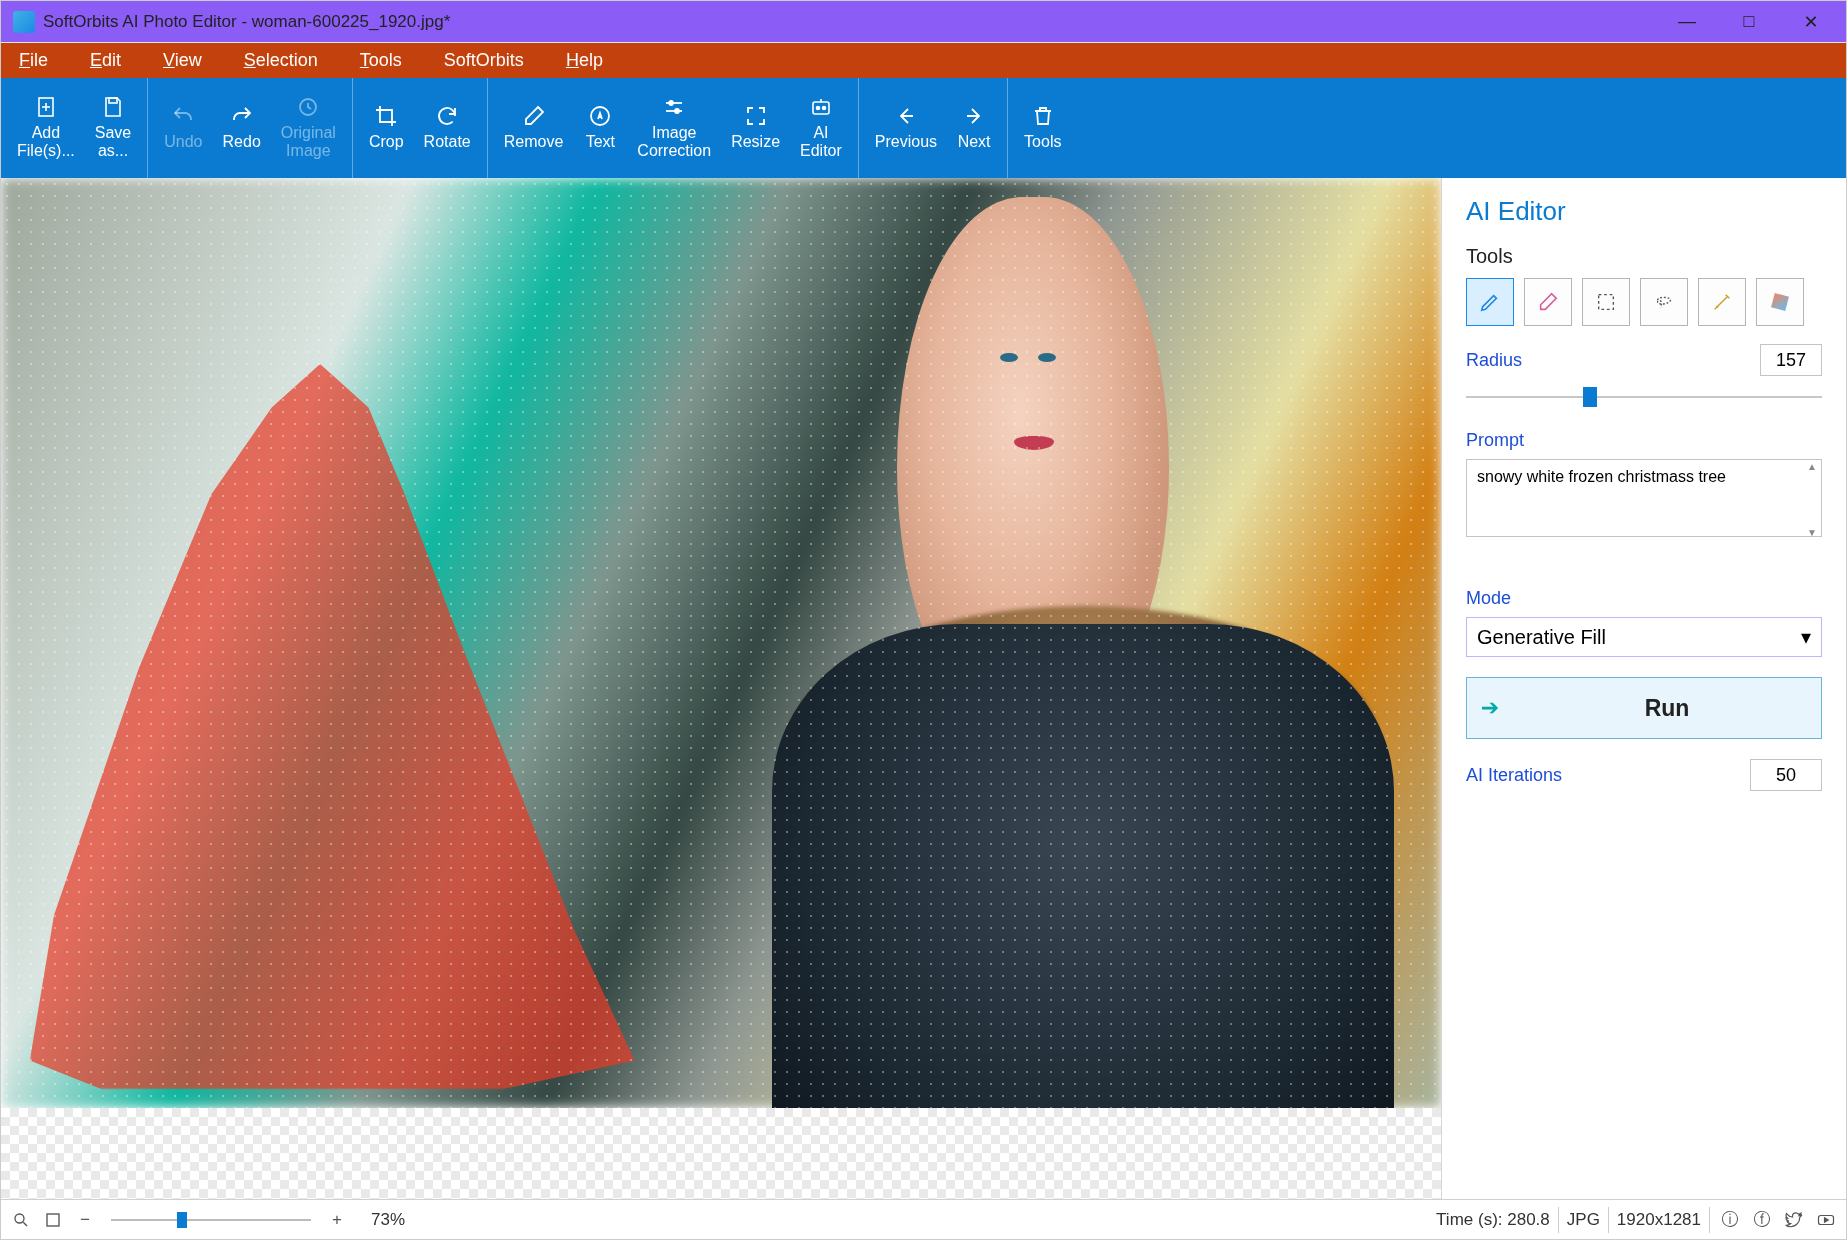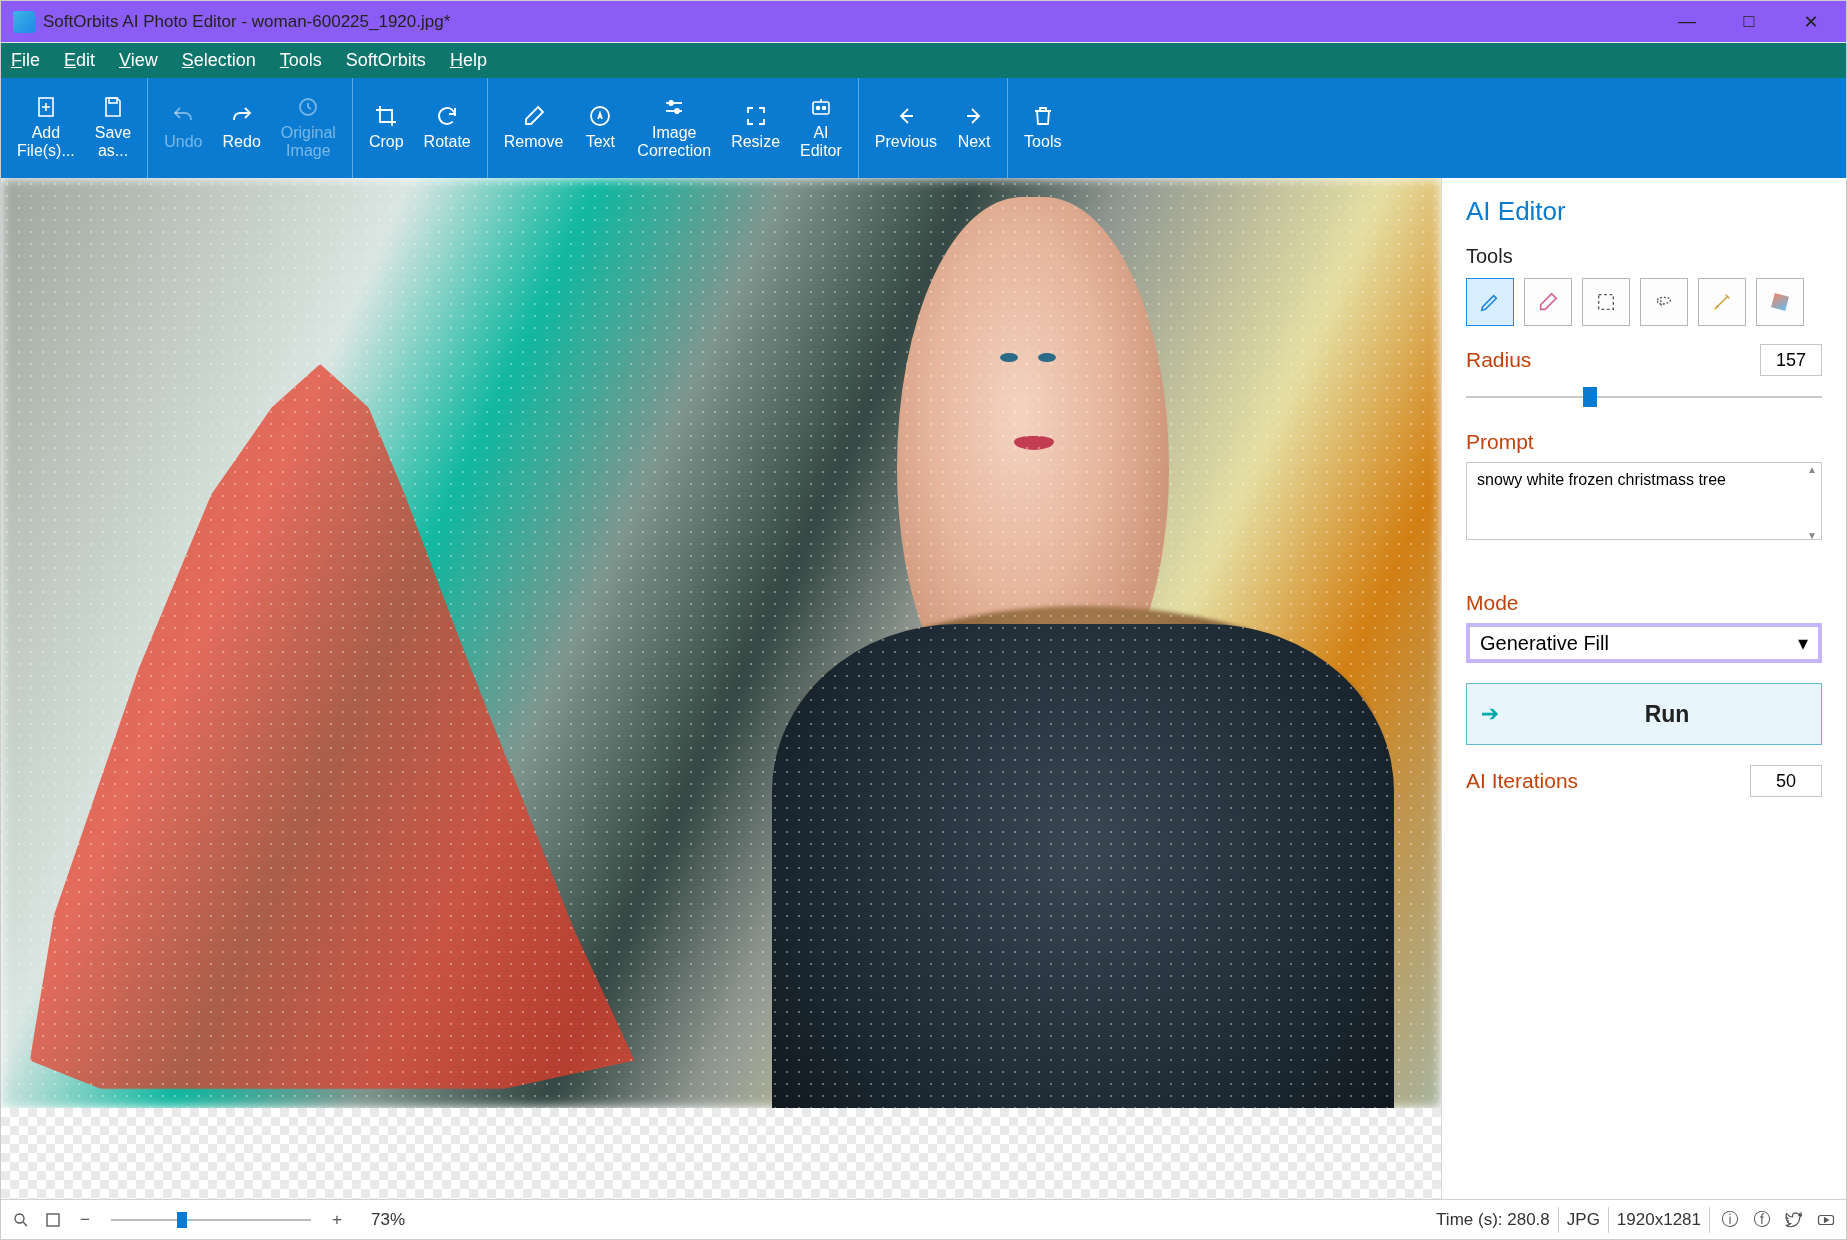--- a/index.html
+++ b/index.html
@@ -6,21 +6,21 @@
 body { width: 1847px; height: 1240px; background: #fff; overflow: hidden; display: flex; flex-direction: column; border: 1px solid #ccc; }
 
 
 .titlebar { height: 42px; background: #8b5cf6; display: flex; align-items: center; padding: 0 4px; border-bottom: 1px solid #e5e5e5; }
 .titlebar .app-icon { width: 22px; height: 22px; margin: 0 8px; background: linear-gradient(135deg,#3cb4e5,#1e88e5); border-radius: 3px; }
 .titlebar .title-text { font-size: 17px; color: #222; flex: 1; }
 .titlebar .win-controls { display: flex; gap: 0; }
 .titlebar .win-btn { width: 62px; height: 42px; display: flex; align-items: center; justify-content: center; font-size: 18px; color: #222; cursor: pointer; }
 
 
-.menubar { height: 35px; background: #0f766e; display: flex; align-items: center; padding: 0 0; gap: 4px; }
+.menubar { height: 35px; background: #c2410c; display: flex; align-items: center; padding: 0 8px; gap: 22px; }
 .menubar .menu-item { padding: 4px 10px; color: #fff; font-size: 18px; cursor: pointer; }
 .menubar .menu-item .ul { text-decoration: underline; }
 
 
 .toolbar { height: 100px; background: #0a7bd1; display: flex; align-items: stretch; }
 .tool-group { display: flex; align-items: stretch; border-right: 1px solid rgba(255,255,255,0.35); padding: 0 6px; }
 .tool-group:last-child { border-right: none; }
 .tool-btn { display: flex; flex-direction: column; align-items: center; justify-content: center; color: #fff; font-size: 16px; padding: 2px 10px 4px 10px; text-align: center; min-width: 54px; cursor: pointer; }
 .tool-btn.disabled { color: rgba(255,255,255,0.45); }
 .tool-btn .ticon { width: 26px; height: 26px; display:flex; align-items:center; justify-content:center; margin-bottom: 4px; }
@@ -49,32 +49,32 @@
 
 .side-panel { width: 405px; border-left: 1px solid #d6d6d6; padding: 18px 24px 0 24px; background: #ffffff; overflow-y: auto; }
 .side-panel h2 { color: #0a7bd1; font-weight: 400; font-size: 26px; margin-bottom: 18px; }
 .side-panel h3 { font-weight: 400; font-size: 20px; color: #222; margin-bottom: 10px; }
 .tool-row { display: flex; gap: 10px; margin-bottom: 18px; }
 .tool-icon-btn { width: 48px; height: 48px; border: 1px solid #b5b5b5; background: #fdfdfd; display:flex; align-items:center; justify-content:center; cursor:pointer; }
 .tool-icon-btn.selected { background: #d9efff; border-color: #1e88e5; }
 
 .field { margin-bottom: 20px; }
 .field-label-row { display: flex; justify-content: space-between; align-items: center; }
-.field-label { font-size: 21px; color: #c2410c; }
+.field-label { font-size: 18px; color: #1d4ed8; }
 .num-box { width: 62px; height: 32px; border: 1px solid #c4c4c4; text-align: center; font-size: 18px; line-height: 30px; }
 .slider { width: 100%; height: 26px; position: relative; margin-top: 8px; }
 .slider-track { position:absolute; left:0; right:0; top:12px; height:2px; background:#c8c8c8; }
 .slider-thumb { position:absolute; top:3px; width:14px; height:20px; background:#0a7bd1; }
 
 .prompt-box { width: 100%; height: 78px; border: 1px solid #c4c4c4; padding: 8px 10px; font-size: 16px; resize: none; position: relative; }
 .spin { position:absolute; right:2px; width:16px; display:flex; flex-direction:column; }
 .spin div { height:12px; font-size:10px; text-align:center; color:#888; }
 .prompt-wrap { position: relative; }
 
-.mode-select { width: 100%; height: 40px; border: 4px solid #c4b5fd; font-size: 20px; padding: 0 10px; display:flex; align-items:center; justify-content:space-between; cursor:pointer; }
+.mode-select { width: 100%; height: 40px; border: 1px solid #c4b5fd; font-size: 20px; padding: 0 10px; display:flex; align-items:center; justify-content:space-between; cursor:pointer; }
 .run-btn { width: 100%; height: 62px; border: 1px solid #6bb5d6; background: #e8f5fd; display:flex; align-items:center; cursor:pointer; margin-top: 14px; }
 .run-btn .arrow { width: 46px; display:flex; justify-content:center; color:#0aa; font-size:22px; }
 .run-btn .run-text { flex:1; text-align:center; font-size:23px; font-weight:700; color:#222; }
 
 .iter-row { display:flex; justify-content:space-between; align-items:center; margin-top: 20px; }
 .iter-row .num-box { width: 72px; }
 
 
 .statusbar { height: 40px; border-top: 1px solid #d0d0d0; display: flex; align-items: center; padding: 0 8px; font-size: 17px; color: #333; background: #fff; gap: 8px; }
 .statusbar .sb-icon { width: 24px; height:24px; display:flex; align-items:center; justify-content:center; cursor:pointer; color:#555; }

